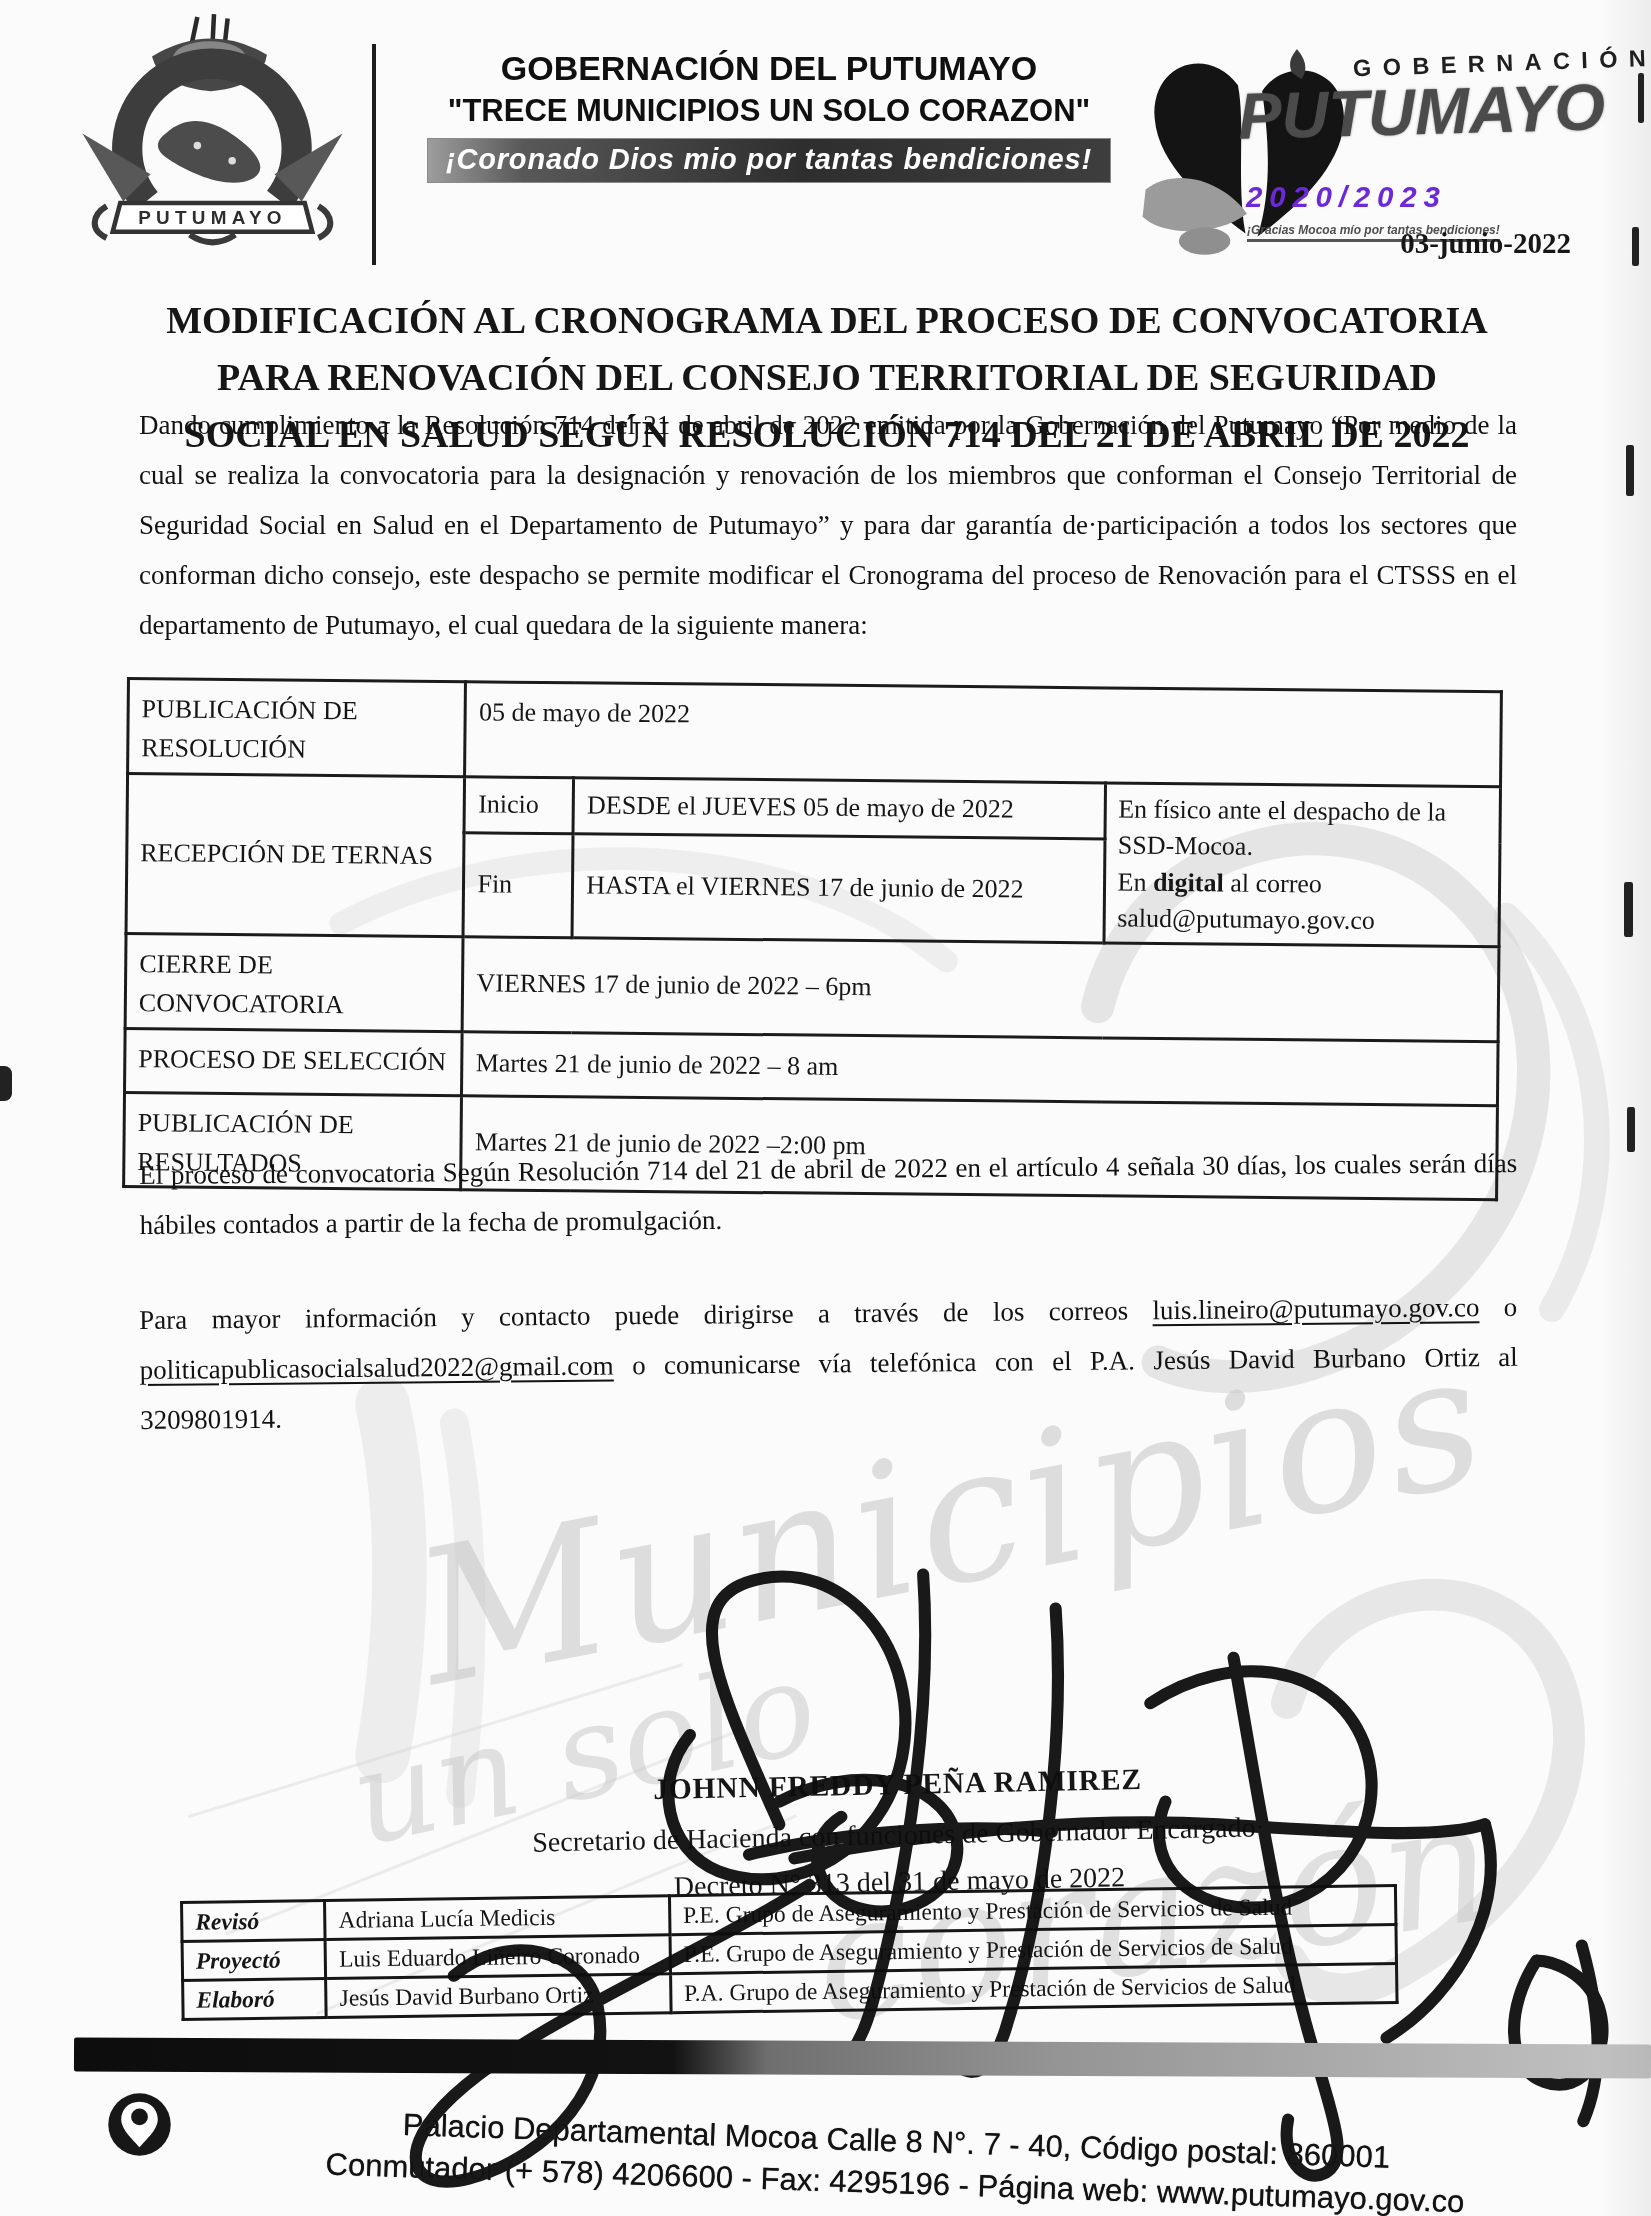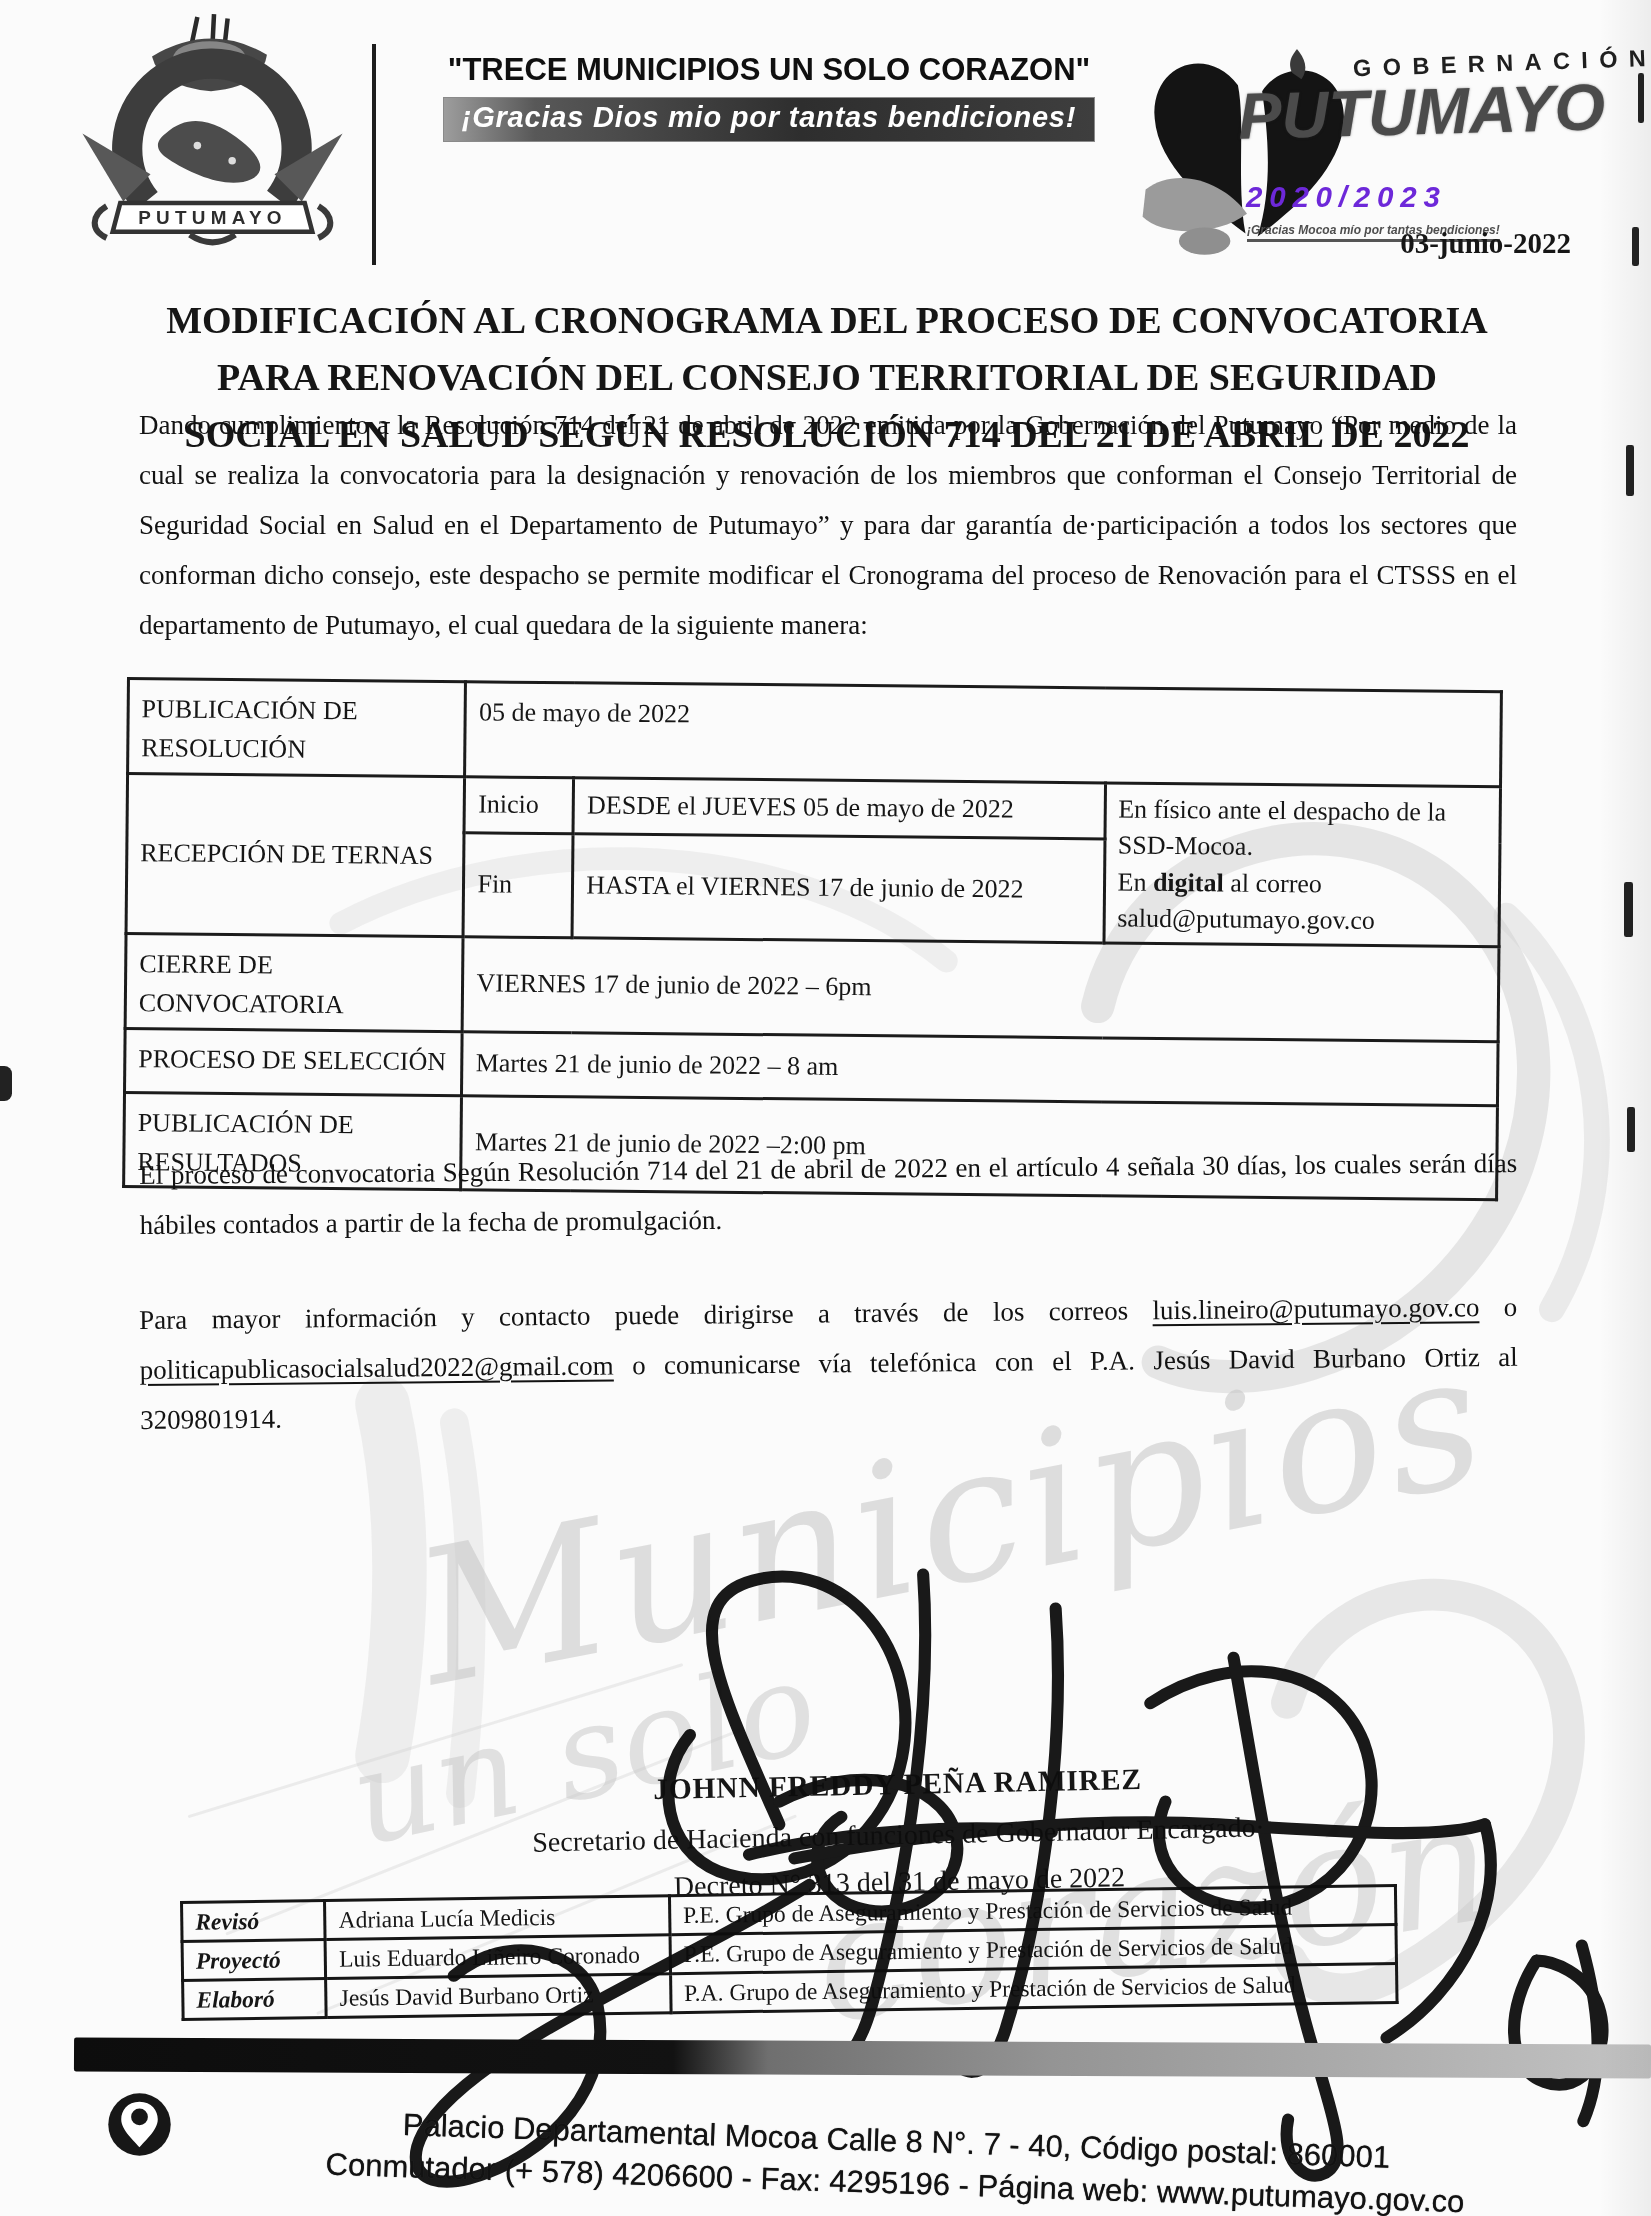--- a/index.html
+++ b/index.html
@@ -115,22 +115,23 @@
   <circle cx="160" cy="178" r="5" fill="#ddd"></circle>
     <circle cx="206" cy="198" r="5" fill="#ddd"></circle>
   <path d="M58 254 L302 254 L312 292 L48 292 Z" fill="#fff" stroke="#333" stroke-width="6"></path>
   <text x="180" y="281" text-anchor="middle" font-family="Liberation Sans, sans-serif" font-size="25" letter-spacing="7" fill="#2e2e2e" font-weight="bold">PUTUMAYO</text>
   <path d="M40 258 C 20 270 18 290 40 300 M320 258 C 340 270 342 290 320 300 M150 296 Q180 316 210 296" stroke="#3a3a3a" stroke-width="8" fill="none"></path>
 </svg>
 
 <div class="abs hdr-divider"></div>
 
 <div class="abs hdr-center">
+  <div class="hdr-line2">GOBERNACIÓN DEL PUTUMAYO</div>
   <div class="hdr-line3">"TRECE MUNICIPIOS UN SOLO CORAZON"</div>
-  <div class="banner">¡Gracias Dios mio por tantas bendiciones!</div>
+  <div class="banner">¡Coronado Dios mio por tantas bendiciones!</div>
 </div>
 
 <div class="abs logo">
   <svg style="position:absolute;left:0;top:6px;" width="227" height="220" viewBox="0 0 300 290">
     <path d="M140 62 C100 8 24 34 30 106 C35 168 96 218 150 258 C138 192 150 112 140 62 Z" fill="#141414"></path>
     <path d="M172 70 C202 24 278 36 280 102 C282 162 226 218 166 262 C188 192 178 116 172 70 Z" fill="#141414"></path>
     <path d="M18 200 C60 168 122 190 152 232 C112 262 40 262 14 236 Z" fill="#9b9b9b"></path>
     <ellipse cx="96" cy="268" rx="34" ry="18" fill="#8f8f8f"></ellipse>
     <path d="M212 28 C204 12 214 2 218 -4 C228 8 234 22 224 36 Z" fill="#3a3a3a" transform="translate(0,18)"></path>
   </svg>

